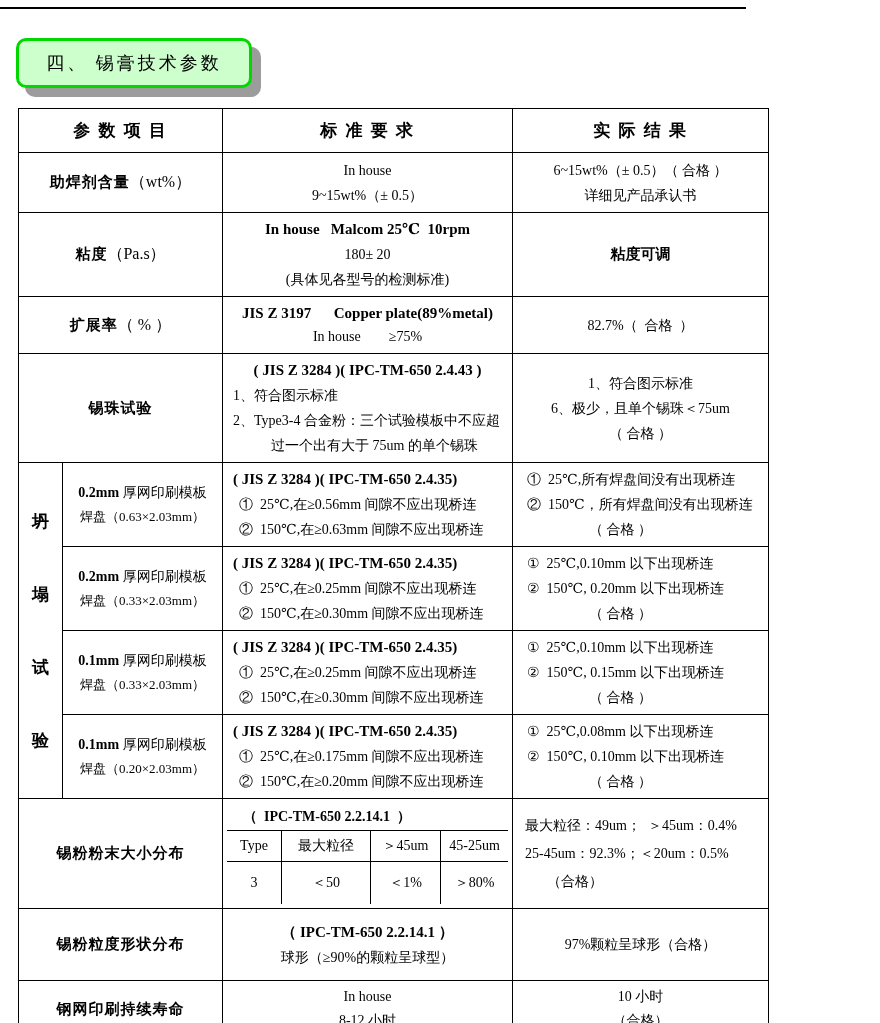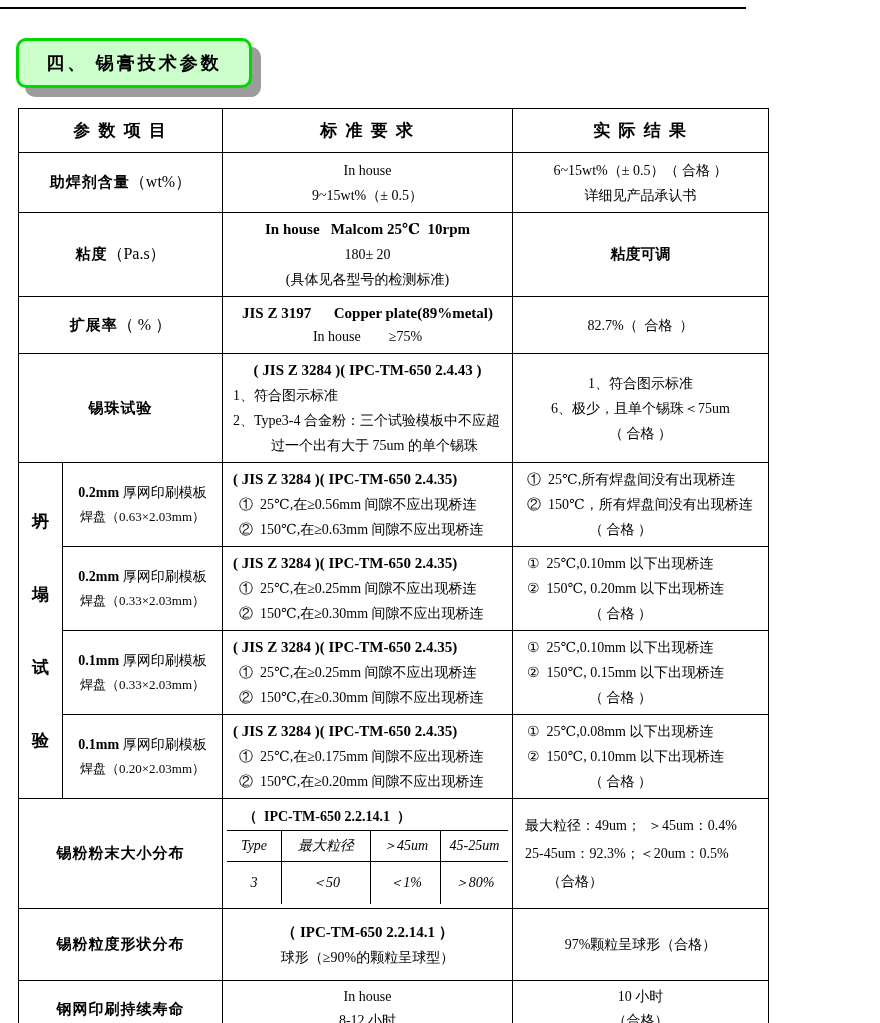--- a/index.html
+++ b/index.html
@@ -9,21 +9,21 @@
     -webkit-font-smoothing:antialiased;
   }
   .top-rule{position:absolute;left:0;top:7px;width:746px;height:2px;background:#000;}
 
   .title-box{
     position:absolute;left:16px;top:38px;width:236px;height:50px;box-sizing:border-box;
     background:#ccffcc;border:3px solid #00d800;border-radius:10px;
     box-shadow:9px 9px 0 #9c9c9c;
     display:flex;align-items:center;justify-content:center;
   }
-  .title-box .t{font-weight:bold;font-size:18px;letter-spacing:3px;}
+  .title-box .t{font-weight:normal;font-size:18px;letter-spacing:3px;}
 
   table.spec{
     position:absolute;left:18px;top:108px;
     border-collapse:collapse;table-layout:fixed;
   }
   table.spec td{
     border:1px solid #000;padding:4px;vertical-align:middle;
     text-align:center;font-size:14px;overflow:hidden;
   }
   .ln{line-height:25px;white-space:pre-wrap;}
@@ -47,21 +47,20 @@
   .inner{display:flex;flex-direction:column;height:101px;}
   .inner-caption{
     height:28px;box-sizing:border-box;border-bottom:1px solid #000;
     display:flex;align-items:center;padding-left:16px;
     font-weight:bold;font-size:14px;white-space:pre-wrap;
   }
   .inner-grid{
     flex:1;display:grid;
     grid-template-columns:55px 89px 70px 1fr;
     grid-template-rows:31px 1fr;
-    font-style:italic;
   }
   .ic{
     border-right:1px solid #000;border-bottom:1px solid #000;box-sizing:border-box;
     display:flex;align-items:center;justify-content:center;font-size:14px;
   }
   .ic.lastcol{border-right:none;}
   .ic.lastrow{border-bottom:none;}
 
   .pres .res-item{padding-left:8px;line-height:28px;}
   .pres .res-ok{padding-left:30px;line-height:28px;}

